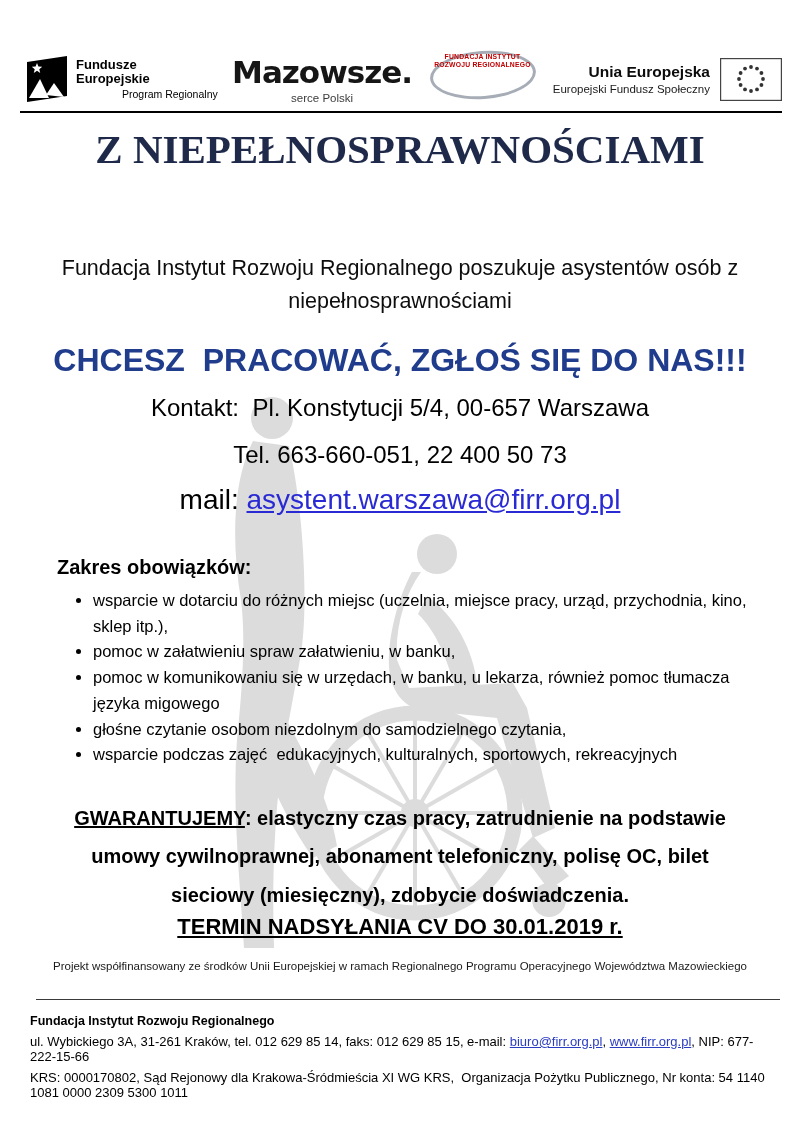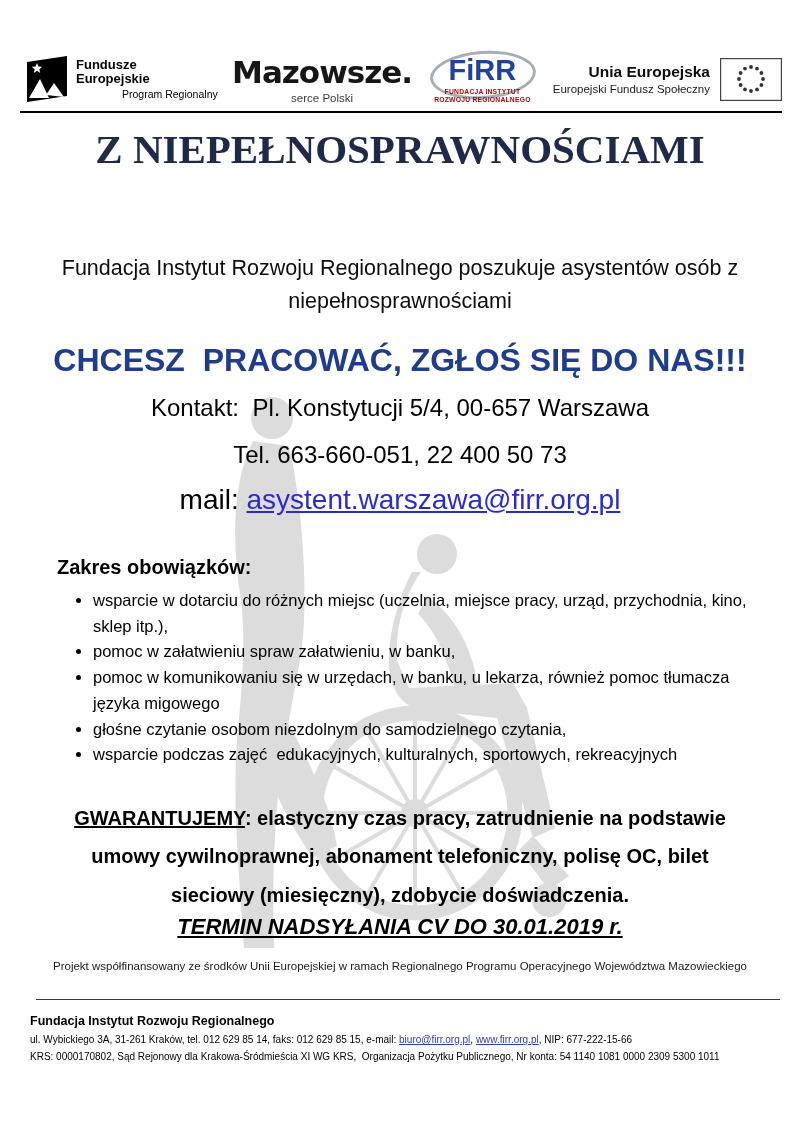--- a/index.html
+++ b/index.html
@@ -36,27 +36,27 @@
   .c-addr{top:394px;font-size:24px;}
   .c-tel{top:441px;font-size:24px;}
   .c-mail{top:484px;font-size:28px;}
   a.link{color:#2a2ad4;text-decoration:underline;cursor:pointer;}
   .duties{position:absolute;top:556px;left:57px;width:718px;}
   .duties h2{margin:0;font-size:20px;font-weight:bold;color:#000;}
   .duties ul{margin:9px 0 0 0;padding:0 0 0 36px;}
   .duties li{font-size:16.5px;line-height:1.56;color:#000;white-space:pre-wrap;margin:0;}
   .guarantee{position:absolute;top:799px;left:50px;width:700px;text-align:center;font-weight:bold;font-size:20px;line-height:1.92;color:#000;}
   .guarantee .u{text-decoration:underline;}
-  .deadline{position:absolute;top:914px;left:0;width:800px;text-align:center;font-weight:bold;font-size:22px;color:#000;text-decoration:underline;font-style:italic;}
+  .deadline{position:absolute;top:914px;left:0;width:800px;text-align:center;font-weight:bold;font-size:22px;color:#000;text-decoration:underline;}
   .note{position:absolute;top:960px;left:30px;width:740px;text-align:center;font-size:11.5px;color:#1a1a1a;}
   .ft-rule{position:absolute;top:999px;left:36px;width:744px;height:1px;background:#3a3a3a;}
   
   .footer{position:absolute;top:1014px;left:30px;width:745px;}
   .footer .org{font-size:12.5px;font-weight:bold;color:#000;}
-  .footer .ln{font-size:10px;color:#000;margin-top:6px;white-space:pre-wrap;}
+  .footer .ln{font-size:13px;color:#000;margin-top:6px;white-space:pre-wrap;}
   a.flink{color:#2a3cc0;text-decoration:underline;cursor:pointer;}
 </style>
 </head>
 <body>
 
 <div class="page">
 
   <svg class="watermark" viewBox="0 0 480 590" aria-hidden="true">
     <g fill="#dcdcdc">
 
@@ -102,21 +102,20 @@
         </div>
       </div>
 
       <div class="logo-maz">
         <div class="word">Mazowsze.</div>
         <div class="tag">serce Polski</div>
       </div>
 
       <div class="logo-firr">
         <div class="swoosh"></div>
-        <div class="firr">FiRR</div>
         <div class="cap">
           <div>FUNDACJA INSTYTUT</div>
           <div>ROZWOJU REGIONALNEGO</div>
         </div>
       </div>
 
       <div class="logo-eu">
         <div class="logo-eu-text">
           <div class="l1">Unia Europejska</div>
           <div class="l2">Europejski Fundusz Społeczny</div>

